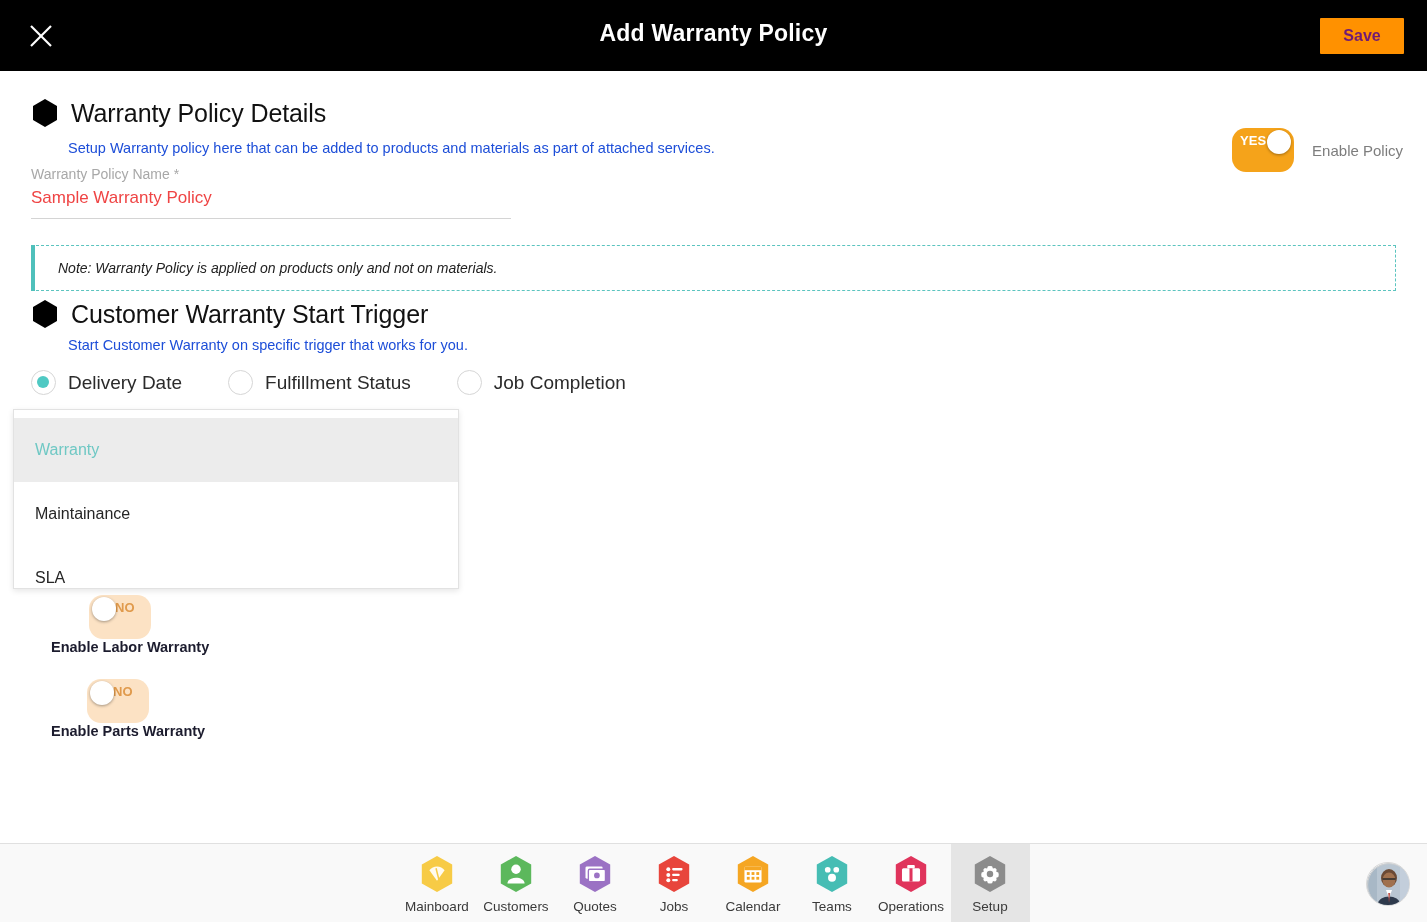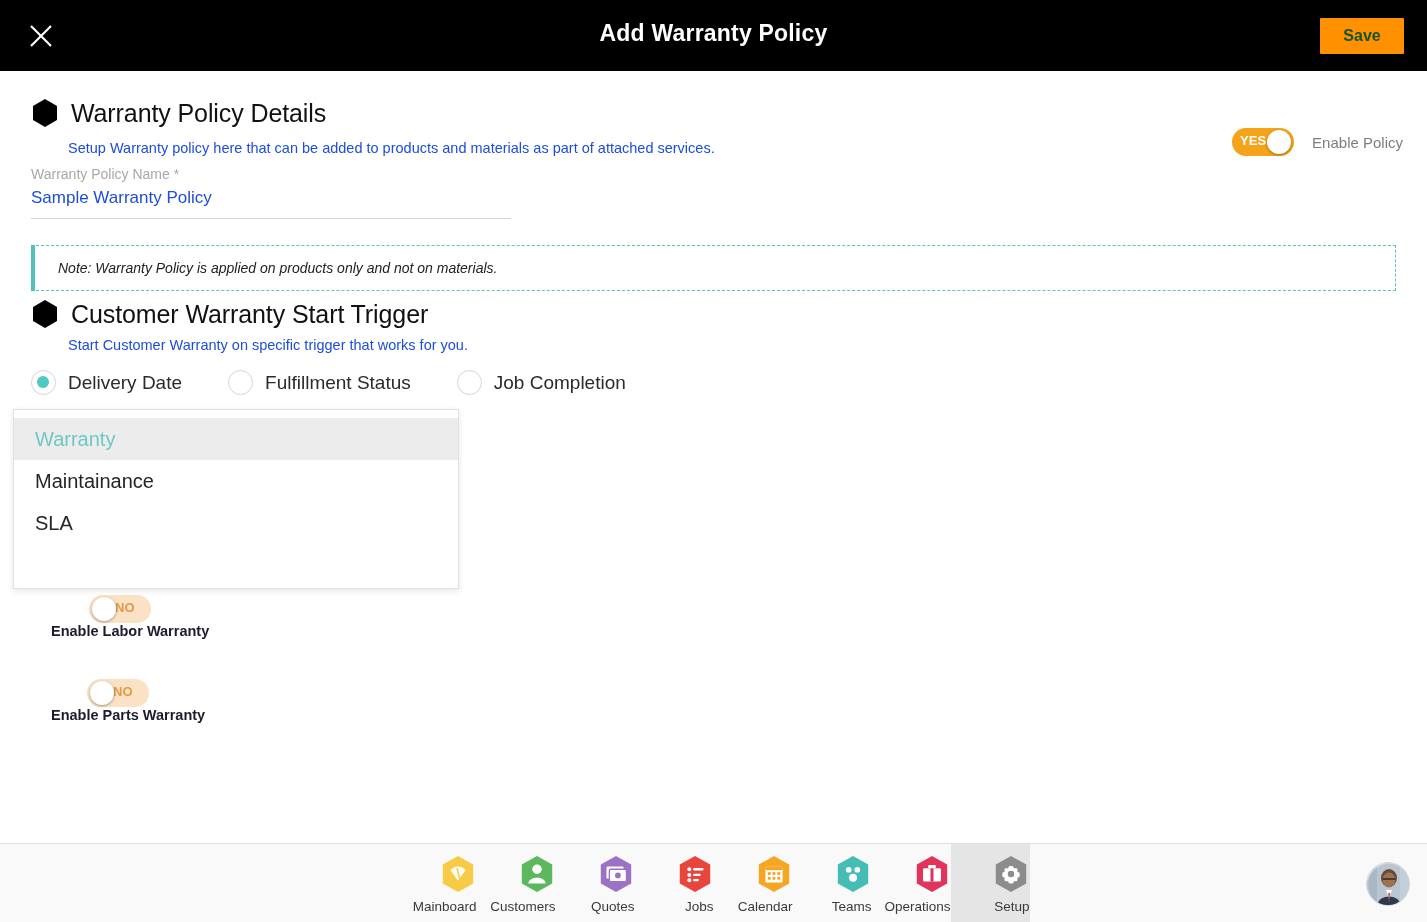--- a/index.html
+++ b/index.html
@@ -28,21 +28,21 @@
     width: 1427px; text-align: center;
     color: #ffffff;
     font-size: 23px;
     font-weight: bold;
     letter-spacing: 0.2px;
   }
   .save-btn {
     position: absolute; right: 23px; top: 18px;
     width: 84px; height: 36px;
     background: #FF9100;
-    color: #14532d;
+    color: #701a75;
     border: none;
     font-family: "Liberation Sans", sans-serif;
     font-size: 16px;
     font-weight: bold;
     cursor: pointer;
     border-radius: 1px;
   }
 
   
   .page {
@@ -75,21 +75,21 @@
   }
 
   
   .enable-row {
     position: absolute;
     right: 24px; top: 57px;
     display: flex; align-items: center;
   }
   .toggle {
     position: relative;
-    width: 62px; height: 28px;
+    width: 62px; height: 44px;
     border-radius: 14px;
     cursor: pointer;
     flex: none;
     text-align: right;
   }
   .toggle.on  { background: #F5A31A; }
   .toggle.off { background: #FCE2C4; }
   .toggle .knob {
     position: absolute; top: 2px;
     width: 24px; height: 24px;
@@ -113,21 +113,21 @@
 
   
   .field { position: absolute; left: 31px; top: 95px; width: 480px; }
   .field-label {
     font-size: 14px;
     color: #a8a8a8;
   }
   .field-value {
     margin-top: 6px;
     font-size: 17px;
-    color: #1d4ed8;
+    color: #ef4444;
     border: none; outline: none;
     width: 100%;
     background: transparent;
     font-family: "Liberation Sans", sans-serif;
     padding: 0 0 10px 0;
   }
   .field-underline {
     height: 1px; background: #d4d4d4; width: 480px;
   }
 
@@ -191,24 +191,24 @@
   .dropdown {
     position: absolute;
     left: 13px; top: 338px;
     width: 446px; height: 180px;
     background: #ffffff;
     border: 1px solid #e2e2e2;
     box-shadow: 0 2px 6px rgba(0,0,0,0.10);
     overflow: hidden;
   }
   .dd-item {
-    height: 42px;
+    height: 64px;
     display: flex; align-items: center;
     padding-left: 21px;
-    font-size: 20px;
+    font-size: 16px;
     color: #262626;
     cursor: pointer;
   }
   .dd-item.first { margin-top: 8px; }
   .dd-item.active {
     background: #ececec;
     color: #6FC8C4;
   }
 
   
@@ -261,21 +261,21 @@
     left: 0; top: 0;
     width: 1427px; height: 79px;
     display: flex;
     align-items: center;
     justify-content: center;
   }
   .nav-item {
     width: 79px; height: 79px;
     display: flex;
     flex-direction: column;
-    align-items: flex-end;
+    align-items: center;
     justify-content: center;
     cursor: pointer;
   }
   .nav-item.active { background: #e5e5e5; }
   .nav-icon { width: 38px; height: 40px; }
   .nav-label {
     margin-top: 5px;
     font-size: 13.5px;
     color: #3a3a3a;
     white-space: nowrap;

